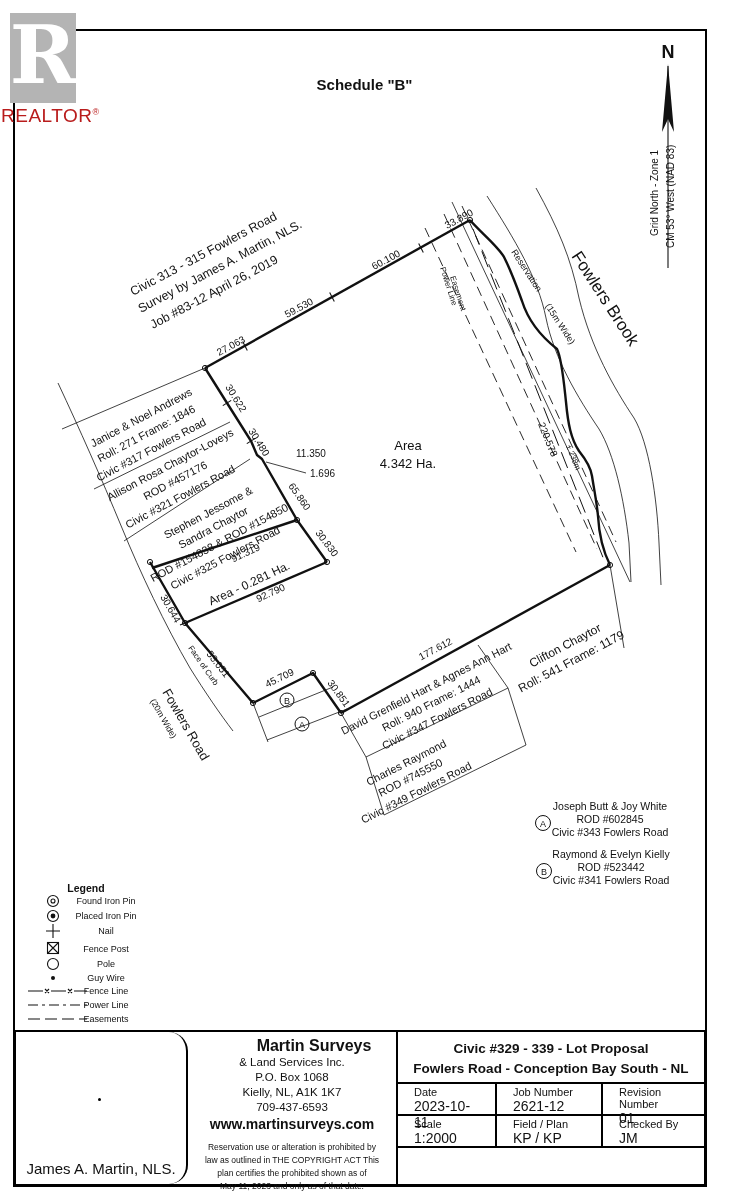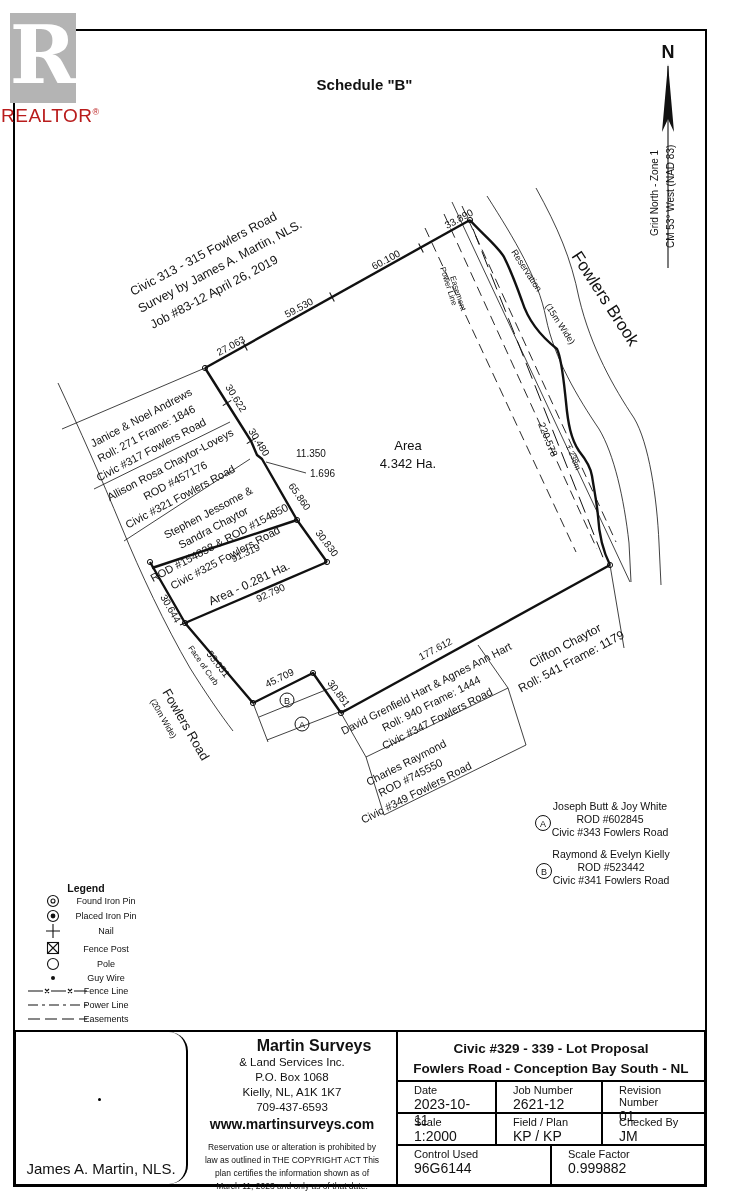--- a/index.html
+++ b/index.html
@@ -256,22 +256,22 @@
   <div class="tb-mid">
     <div class="co-0">Martin Surveys</div>
     <div class="co-l">&amp; Land Services Inc.</div>
     <div class="co-l">P.O. Box 1068</div>
     <div class="co-l">Kielly, NL, A1K 1K7</div>
     <div class="co-l">709-437-6593</div>
     <div class="co-w">www.martinsurveys.com</div>
     <div class="copyright">
       <div>Reservation use or alteration is prohibited by</div>
       <div>law as outlined in THE COPYRIGHT ACT This</div>
-      <div>plan certifies the information shown as of</div>
-      <div>March 11, 2023 and only as of that date.</div>
+      <div>plan certifies the prohibited shown as of</div>
+      <div>May 11, 2023 and only as of that date.</div>
     </div>
   </div>
   <div class="tb-right">
     <div class="tb-title">
       <div>Civic #329 - 339 - Lot Proposal</div>
       <div>Fowlers Road - Conception Bay South - NL</div>
     </div>
     <div class="tb-row">
       <div class="tb-cell c1">
         <div class="lbl">Date</div>
@@ -293,24 +293,14 @@
       </div>
       <div class="tb-cell c2">
         <div class="lbl">Field / Plan</div>
         <div class="val">KP / KP</div>
       </div>
       <div class="tb-cell c3">
         <div class="lbl">Checked By</div>
         <div class="val">JM</div>
       </div>
     </div>
-    <div class="tb-row2">
-      <div class="tb-cell c4">
-        <div class="lbl">Control Used</div>
-        <div class="val">96G6144</div>
-      </div>
-      <div class="tb-cell c5">
-        <div class="lbl">Scale Factor</div>
-        <div class="val">0.999882</div>
-      </div>
-    </div>
   </div>
 </div>
 
 </body></html>

